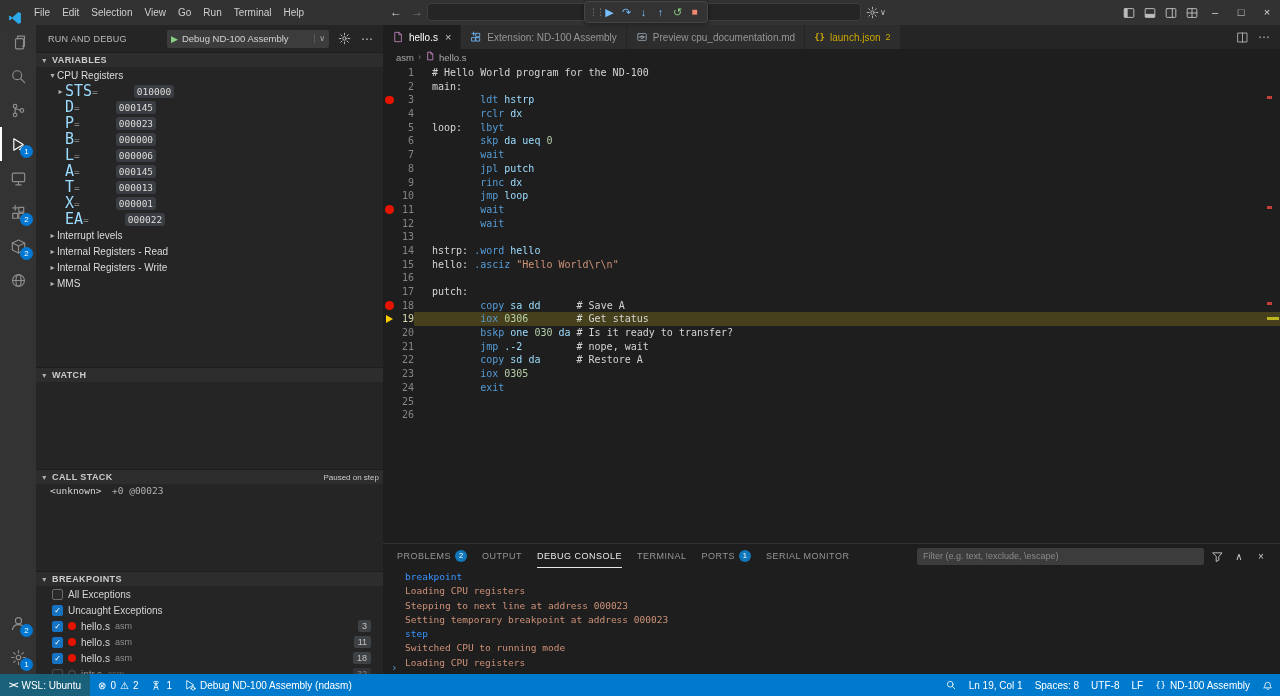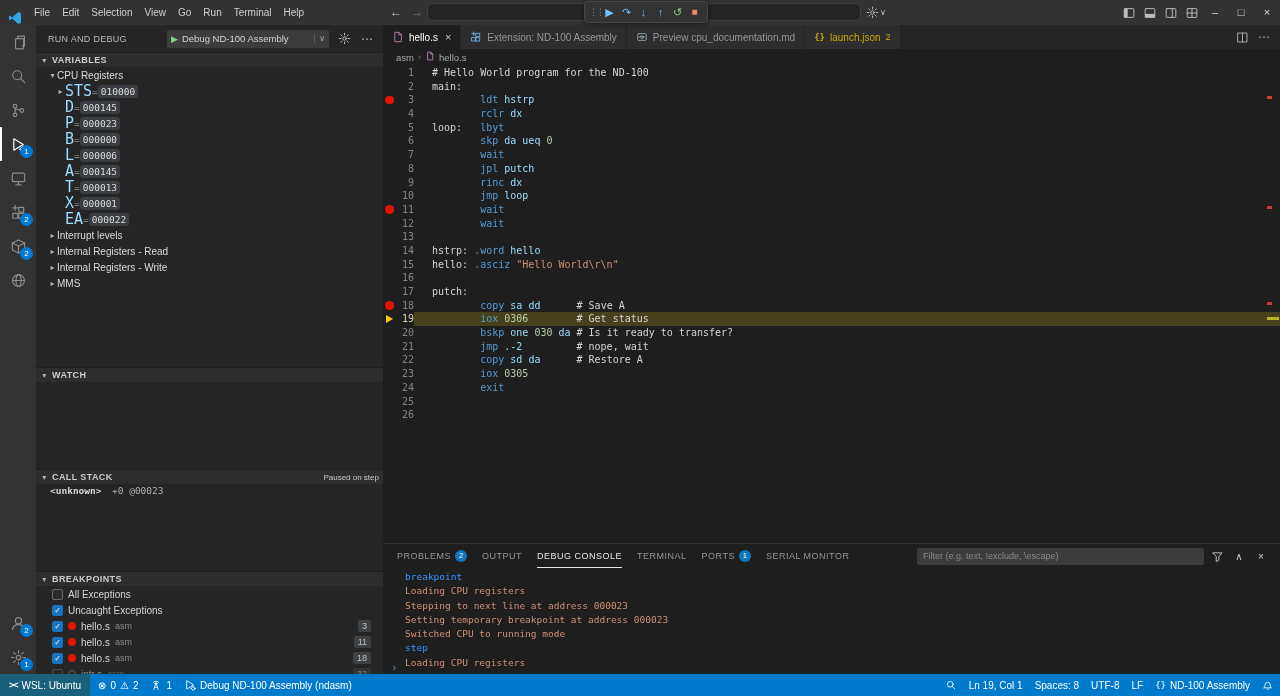--- a/index.html
+++ b/index.html
@@ -50,23 +50,23 @@
   .sec-h{height:15px;display:flex;align-items:center;gap:3px;padding:0 4px;font-size:9px;font-weight:bold;letter-spacing:.4px;color:#cccccc;background:rgba(255,255,255,0.04);border-top:1px solid rgba(0,0,0,0.35);}
   .tw{color:#b0b0b0;font-size:8px;width:9px;text-align:center;font-weight:normal;}
   .tw.none{visibility:hidden;}
   .pause-note{margin-left:auto;font-weight:normal;font-size:8px;color:#c9c9c9;letter-spacing:0;}
   .tree-row{height: 16px;display:flex;align-items:center;font-size:10px;color:#cccccc;white-space:nowrap;}
   .tree-row.ind1{padding-left:12px;}
   .tree-row.ind2{padding-left:20px;}
   .grp{color:#dcdcdc;}
   .vn{font-family:"DejaVu Sans Mono",monospace;font-size:15px;color:var(--operand);}
   .veq{color:#9a9a9a;font-family:"DejaVu Sans Mono",monospace;font-size:9.5px;}
-  .vv{font-family:"DejaVu Sans Mono",monospace;font-size:9.5px;color:#dddddd;background:#3a3d41;border-radius:3px;padding:0 3px;line-height:13px;}
+  .vv{font-family:"DejaVu Sans Mono",monospace;font-size:9.5px;color:#dddddd;background:#3a3d41;border-radius:3px;padding:0 3px;line-height:13px;margin-left:36px;}
   .stack-row{height:12px;display:flex;align-items:center;padding-left:14px;font-family:"DejaVu Sans Mono",monospace;font-size:9.5px;}
-  .fname{color:#d4d4d4;width:62px;font-weight:bold;}
+  .fname{color:#d4d4d4;width:62px;}
   .fdet{color:#b0b0b0;}
   .bp-row{height:16px;display:flex;align-items:center;gap:5px;padding:0 12px 0 16px;font-size:10px;}
   .bp-row.disabled{opacity:.55;}
   .cb{width:11px;height:11px;border:1px solid #6b6b6b;background:#2a2a2a;border-radius:2px;font-size:8px;line-height:10px;text-align:center;color:transparent;flex:none;}
   .cb.checked{background:var(--checkbox_blue);border-color:var(--checkbox_blue);color:#ffffff;}
   .bp-ind{width:8px;height:8px;border-radius:50%;background:var(--breakpoint_red);flex:none;}
   .bp-ind.off{background:transparent;border:1px solid #8a8a8a;}
   .bp-label{color:#d4d4d4;}
   .bp-dir{color:#8c8c8c;font-size:9px;}
   .bp-line{margin-left:auto;color:#c2c2c2;font-size:9px;background:#3e4245;border-radius:2px;padding:0 4px;line-height:12px;}
@@ -567,22 +567,22 @@
           <path d="M2.5 3.5h11L9.6 8.4v4.1l-3.2 1.6V8.4z"></path>
         </svg></span>
     <span class="p-ic">∧</span>
     <span class="p-ic">×</span>
   </div>
   <div class="console" id="console">
       <div class="cline input">breakpoint</div>
       <div class="cline output">Loading CPU registers</div>
       <div class="cline output">Stepping to next line at address 000023</div>
       <div class="cline output">Setting temporary breakpoint at address 000023</div>
+      <div class="cline input">step</div>
       <div class="cline output">Switched CPU to running mode</div>
-      <div class="cline input">step</div>
       <div class="cline output">Loading CPU registers</div>
     </div>
   <div class="prompt">›</div>
 </div>
 
 <div class="statusbar">
   <div class="st-item remote">
     <span class="rem-ic">&gt;&lt;</span>
     <span>WSL: Ubuntu</span>
   </div>

